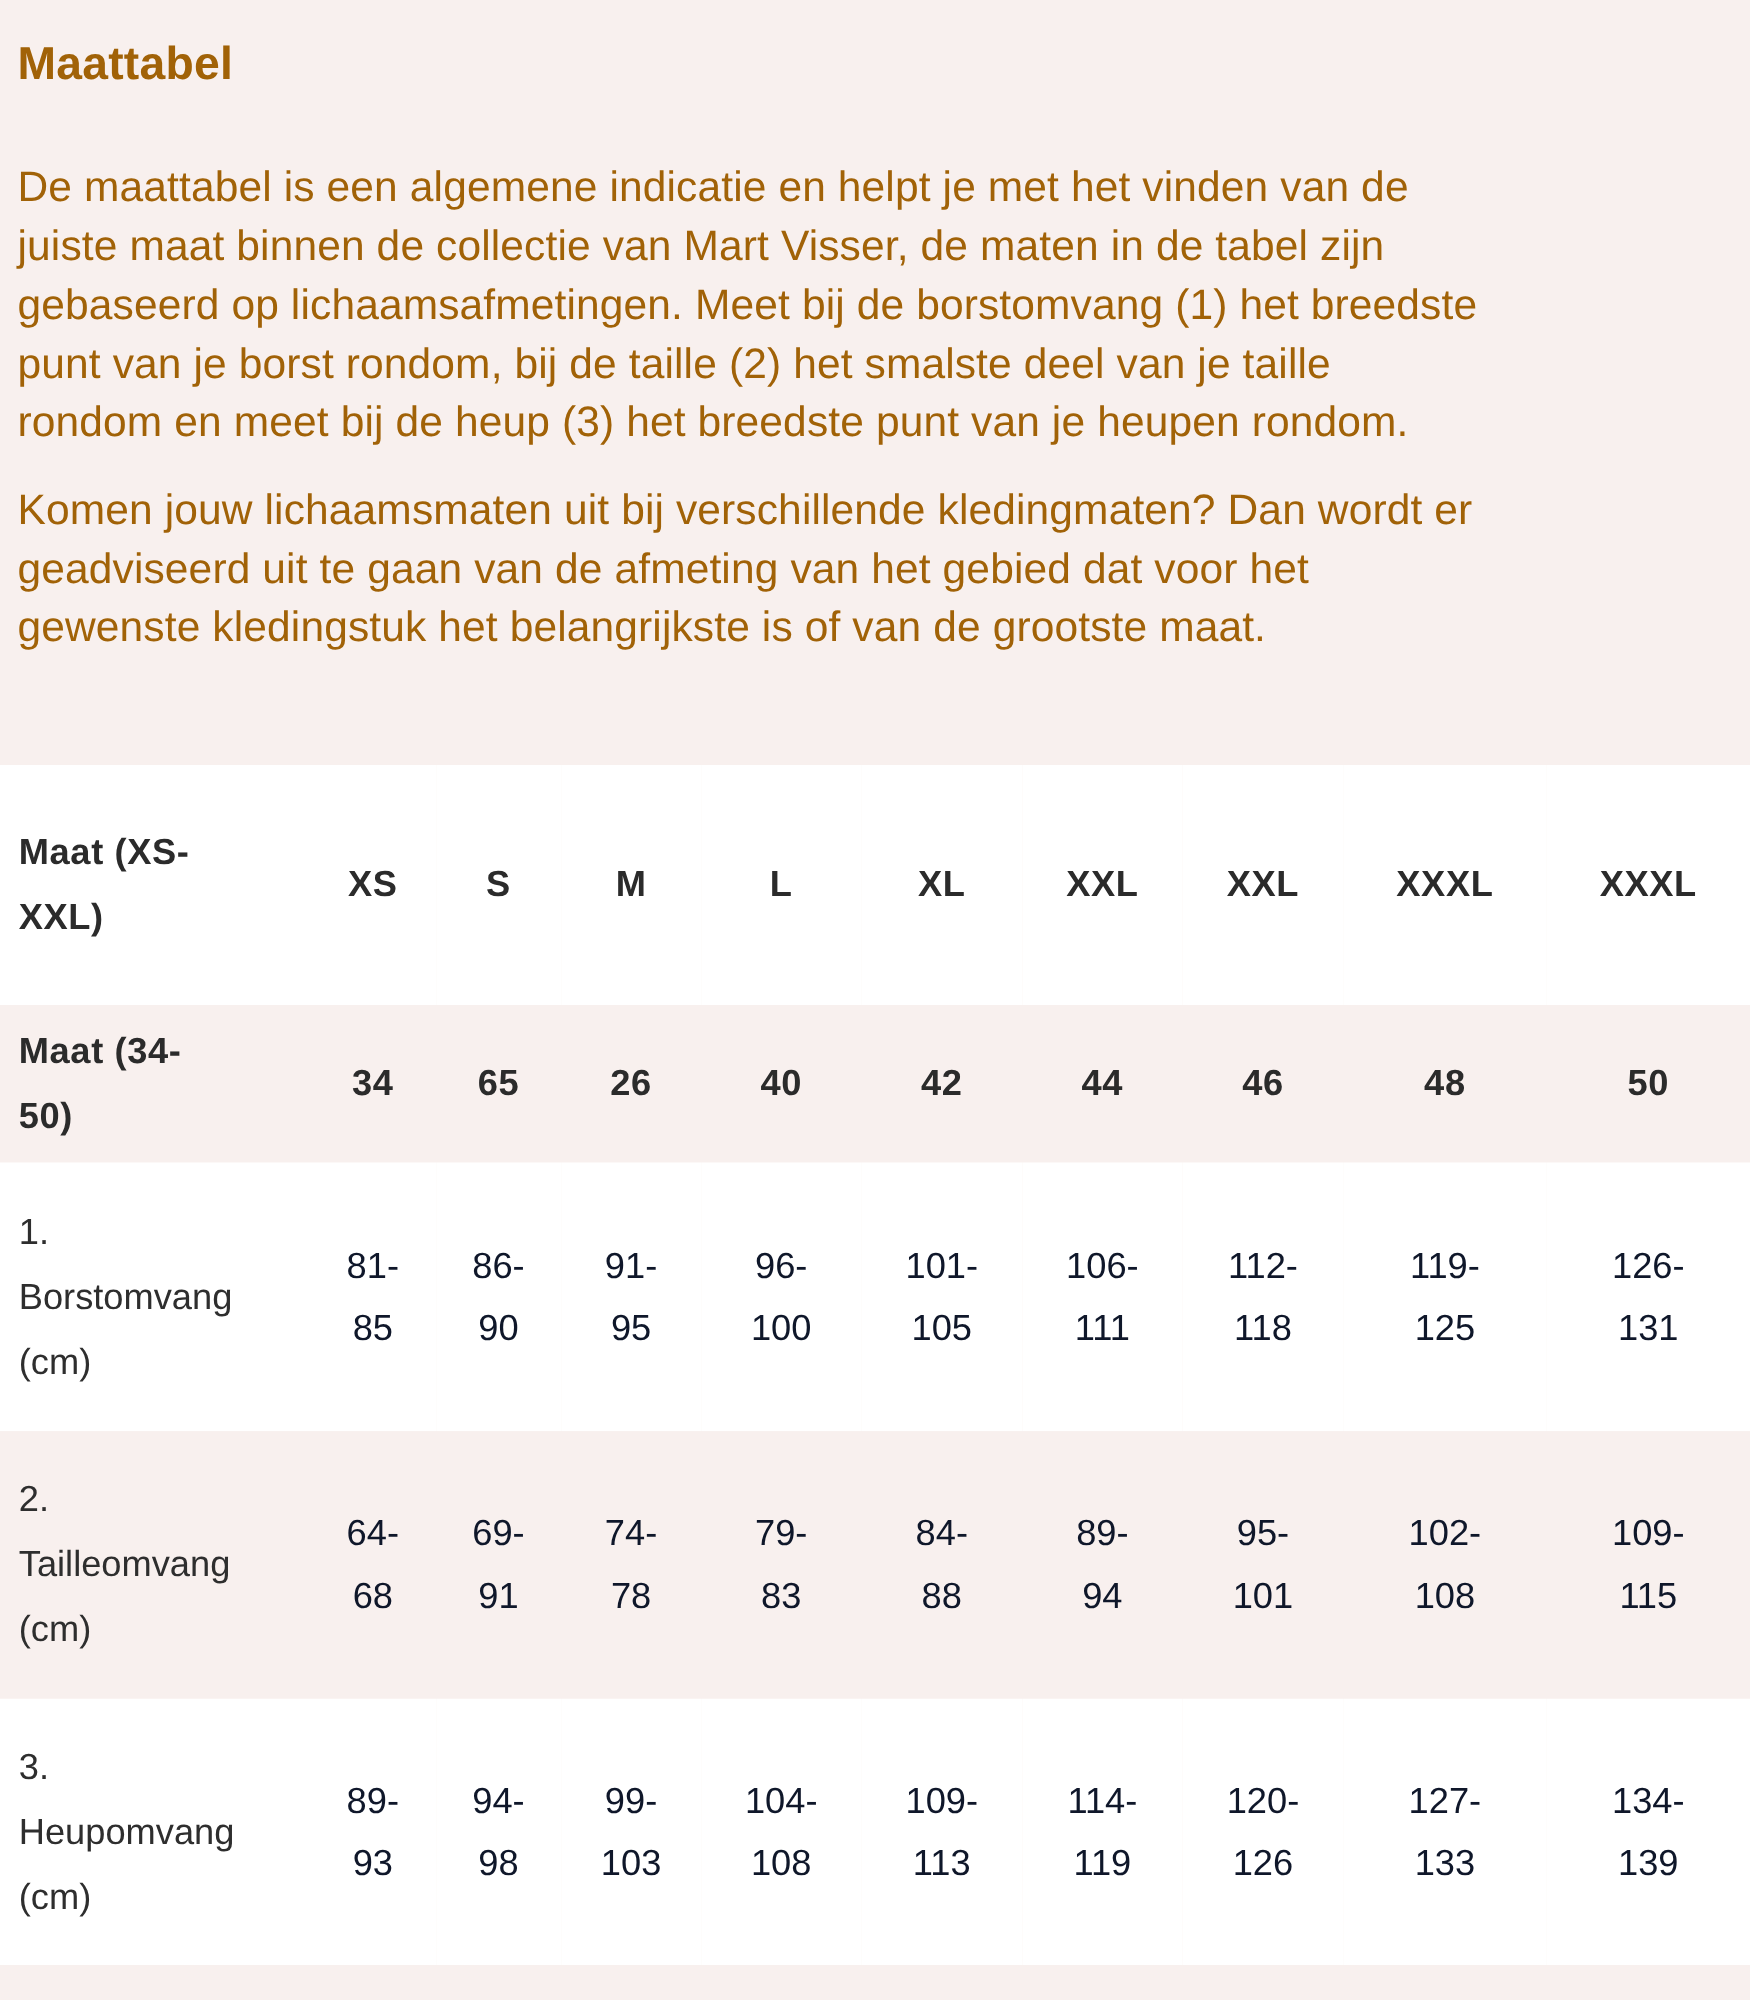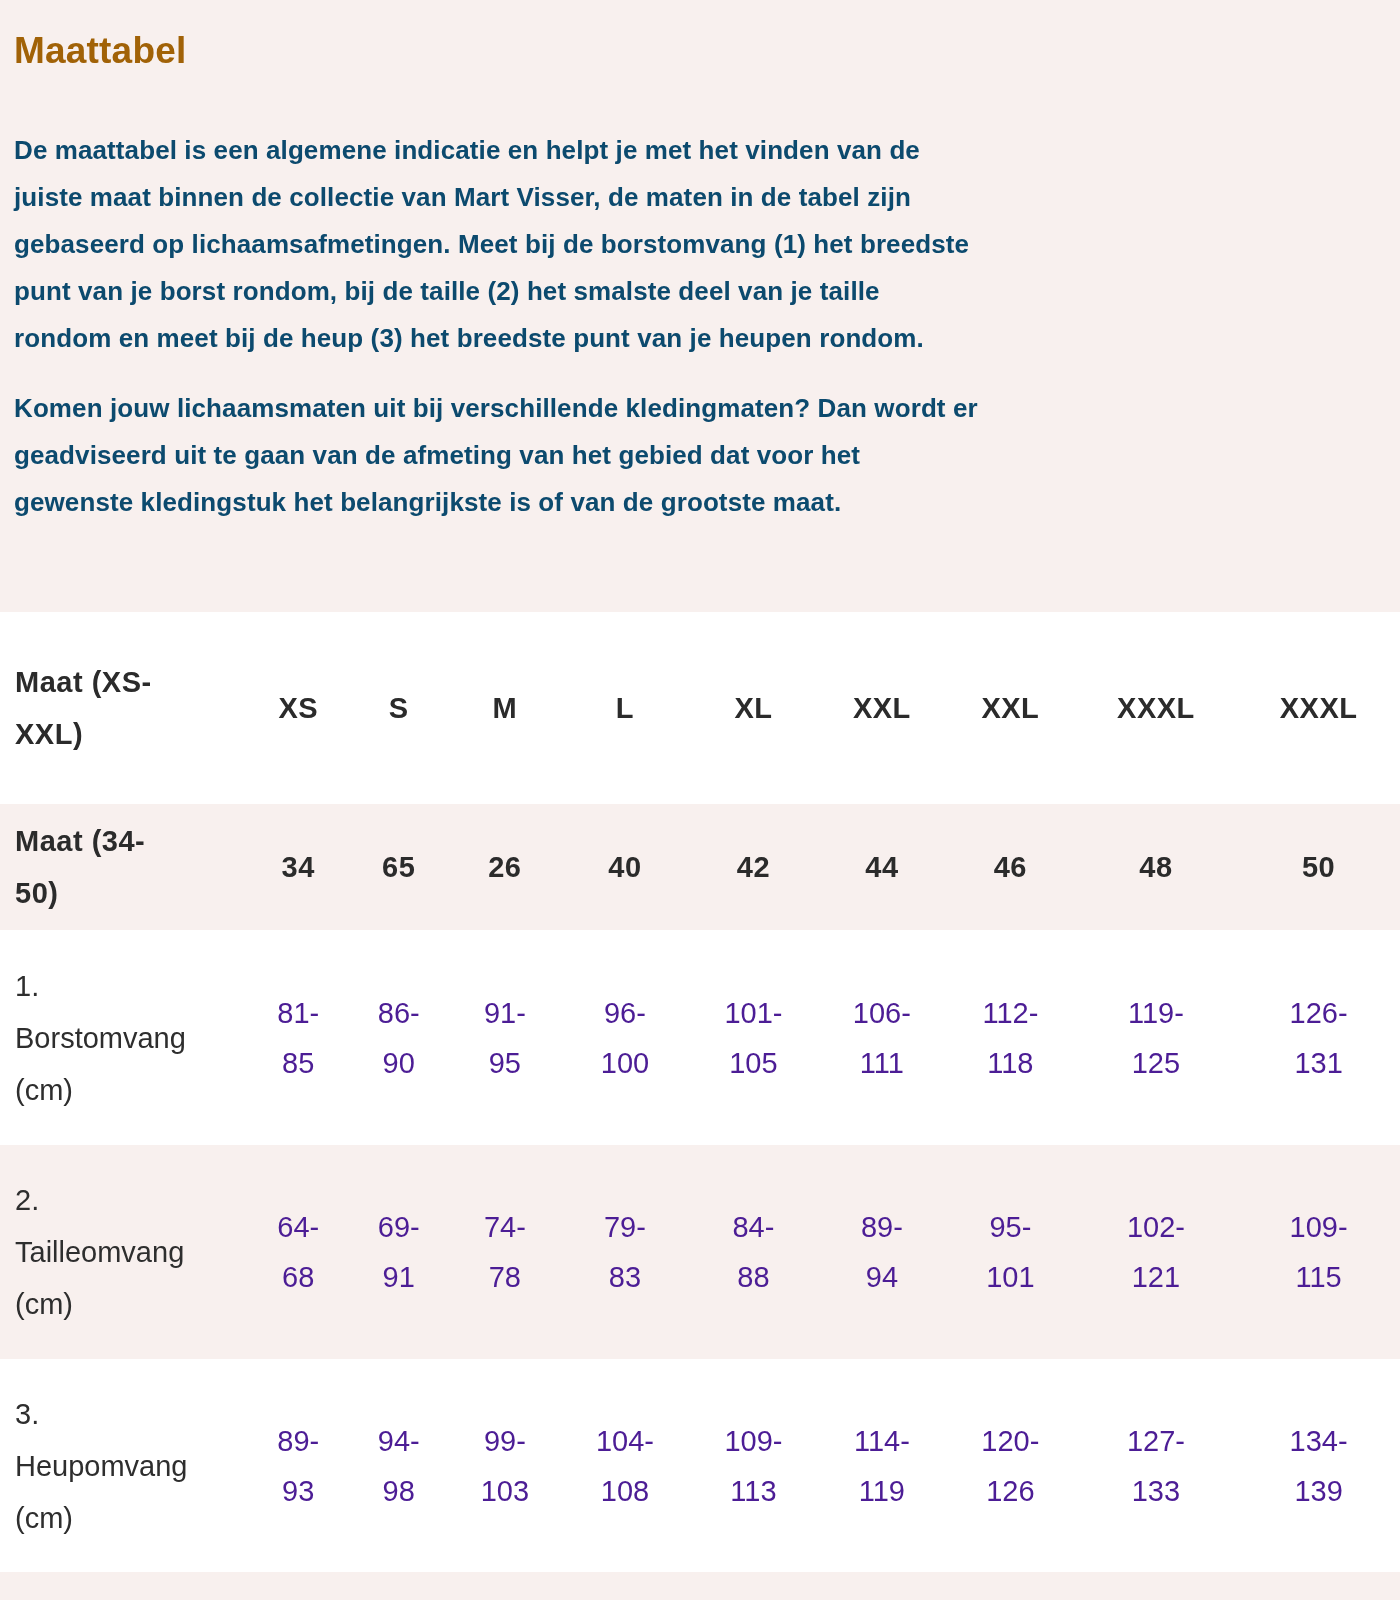--- a/index.html
+++ b/index.html
@@ -19,24 +19,24 @@
   }
   h1.page-title {
     font-size: 37px;
     font-weight: 700;
     color: #a16207;
     margin: 0 0 55px 0;
     letter-spacing: 0.2px;
   }
   p.body-par {
     white-space: pre-line;
-    font-size: 26px;
+    font-size: 34px;
     line-height: 47px;
-    font-weight: 700;
-    color: #0c4a6e;
+    font-weight: 400;
+    color: #a16207;
     margin: 0;
     letter-spacing: 0.1px;
   }
   p.body-par.advice {
     margin-top: 23px;
   }
   table.size-table {
     border-collapse: collapse;
     width: 1400px;
     table-layout: auto;
@@ -48,21 +48,21 @@
   table.size-table tr:nth-child(2) { height: 126px; }
   table.size-table tr:nth-child(3) { height: 215px; }
   table.size-table tr:nth-child(4) { height: 214px; }
   table.size-table tr:nth-child(5) { height: 213px; }
   table.size-table td {
     vertical-align: middle;
     text-align: center;
     white-space: pre-line;
     font-size: 29px;
     line-height: 50px;
-    color: #4c1d95;
+    color: #0f172a;
     padding: 0 8px;
     font-weight: 400;
   }
   table.size-table td.lbl {
     text-align: left;
     padding-left: 15px;
     width: 225px;
     line-height: 52px;
     color: #2e2e2e;
   }
@@ -152,21 +152,21 @@
 78</td>
         <td>79-
 83</td>
         <td>84-
 88</td>
         <td>89-
 94</td>
         <td>95-
 101</td>
         <td>102-
-121</td>
+108</td>
         <td>109-
 115</td>
       </tr>
       <tr>
         <td class="lbl">3.
 Heupomvang
 (cm)</td>
         <td>89-
 93</td>
         <td>94-

